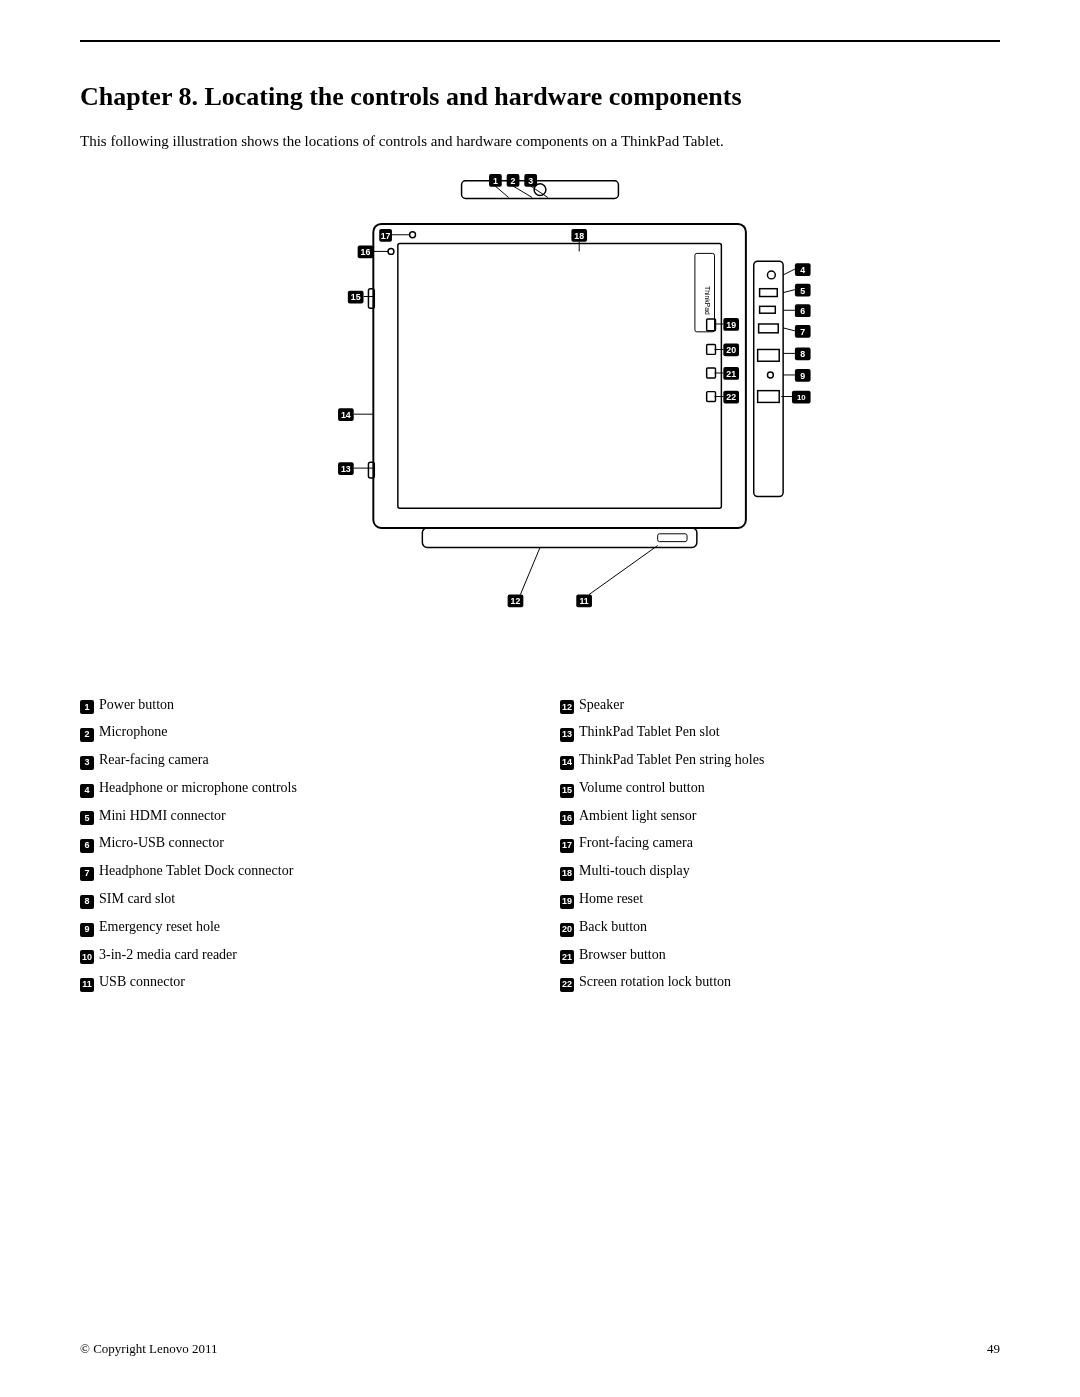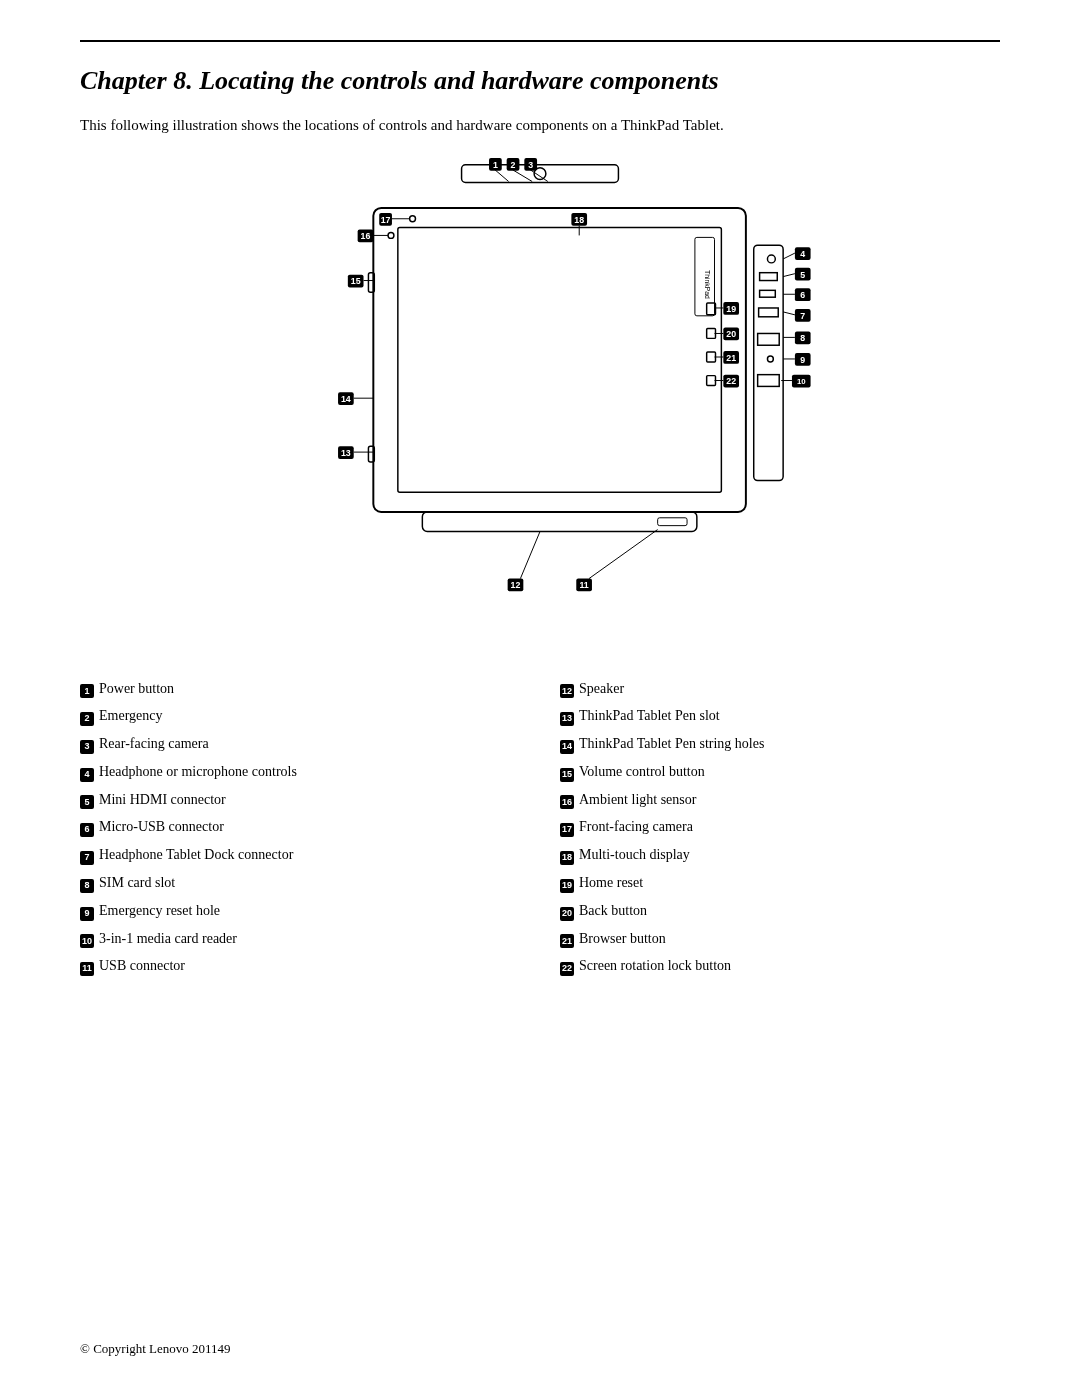--- a/index.html
+++ b/index.html
@@ -12,22 +12,21 @@
       color: #000;
       position: relative;
     }
     .top-rule {
       border-top: 2px solid #000;
       margin: 40px 80px 0 80px;
     }
     .chapter-title {
       font-size: 26px;
       font-weight: bold;
-      margin: 24px 80px 18px 80px;
-      font-style: italic;
+      margin: 40px 80px 18px 80px;
     }
     .intro-text {
       font-size: 15px;
       margin: 0 80px 20px 80px;
       line-height: 1.5;
     }
     .diagram-area {
       display: flex;
       justify-content: center;
       margin: 10px 80px 20px 80px;
@@ -67,20 +66,21 @@
       flex-shrink: 0;
       position: relative;
       top: 1px;
     }
     .footer {
       position: absolute;
       bottom: 40px;
       left: 80px;
       right: 80px;
       display: flex;
+      justify-content: space-between;
       font-size: 13px;
     }
   </style>
 </head>
 <body>
 
 <div class="top-rule"></div>
 
 <div class="chapter-title">Chapter 8.  Locating the controls and hardware components</div>
 
@@ -219,21 +219,21 @@
     <div class="legend-item">
       <span class="legend-badge">1</span>
       <span>Power button</span>
     </div>
     <div class="legend-item">
       <span class="legend-badge">12</span>
       <span>Speaker</span>
     </div>
     <div class="legend-item">
       <span class="legend-badge">2</span>
-      <span>Emergency</span>
+      <span>Microphone</span>
     </div>
     <div class="legend-item">
       <span class="legend-badge">13</span>
       <span>ThinkPad Tablet Pen slot</span>
     </div>
     <div class="legend-item">
       <span class="legend-badge">3</span>
       <span>Rear-facing camera</span>
     </div>
     <div class="legend-item">
@@ -283,21 +283,21 @@
     <div class="legend-item">
       <span class="legend-badge">9</span>
       <span>Emergency reset hole</span>
     </div>
     <div class="legend-item">
       <span class="legend-badge">20</span>
       <span>Back button</span>
     </div>
     <div class="legend-item">
       <span class="legend-badge">10</span>
-      <span>3-in-1 media card reader</span>
+      <span>3-in-2 media card reader</span>
     </div>
     <div class="legend-item">
       <span class="legend-badge">21</span>
       <span>Browser button</span>
     </div>
     <div class="legend-item">
       <span class="legend-badge">11</span>
       <span>USB connector</span>
     </div>
     <div class="legend-item">

